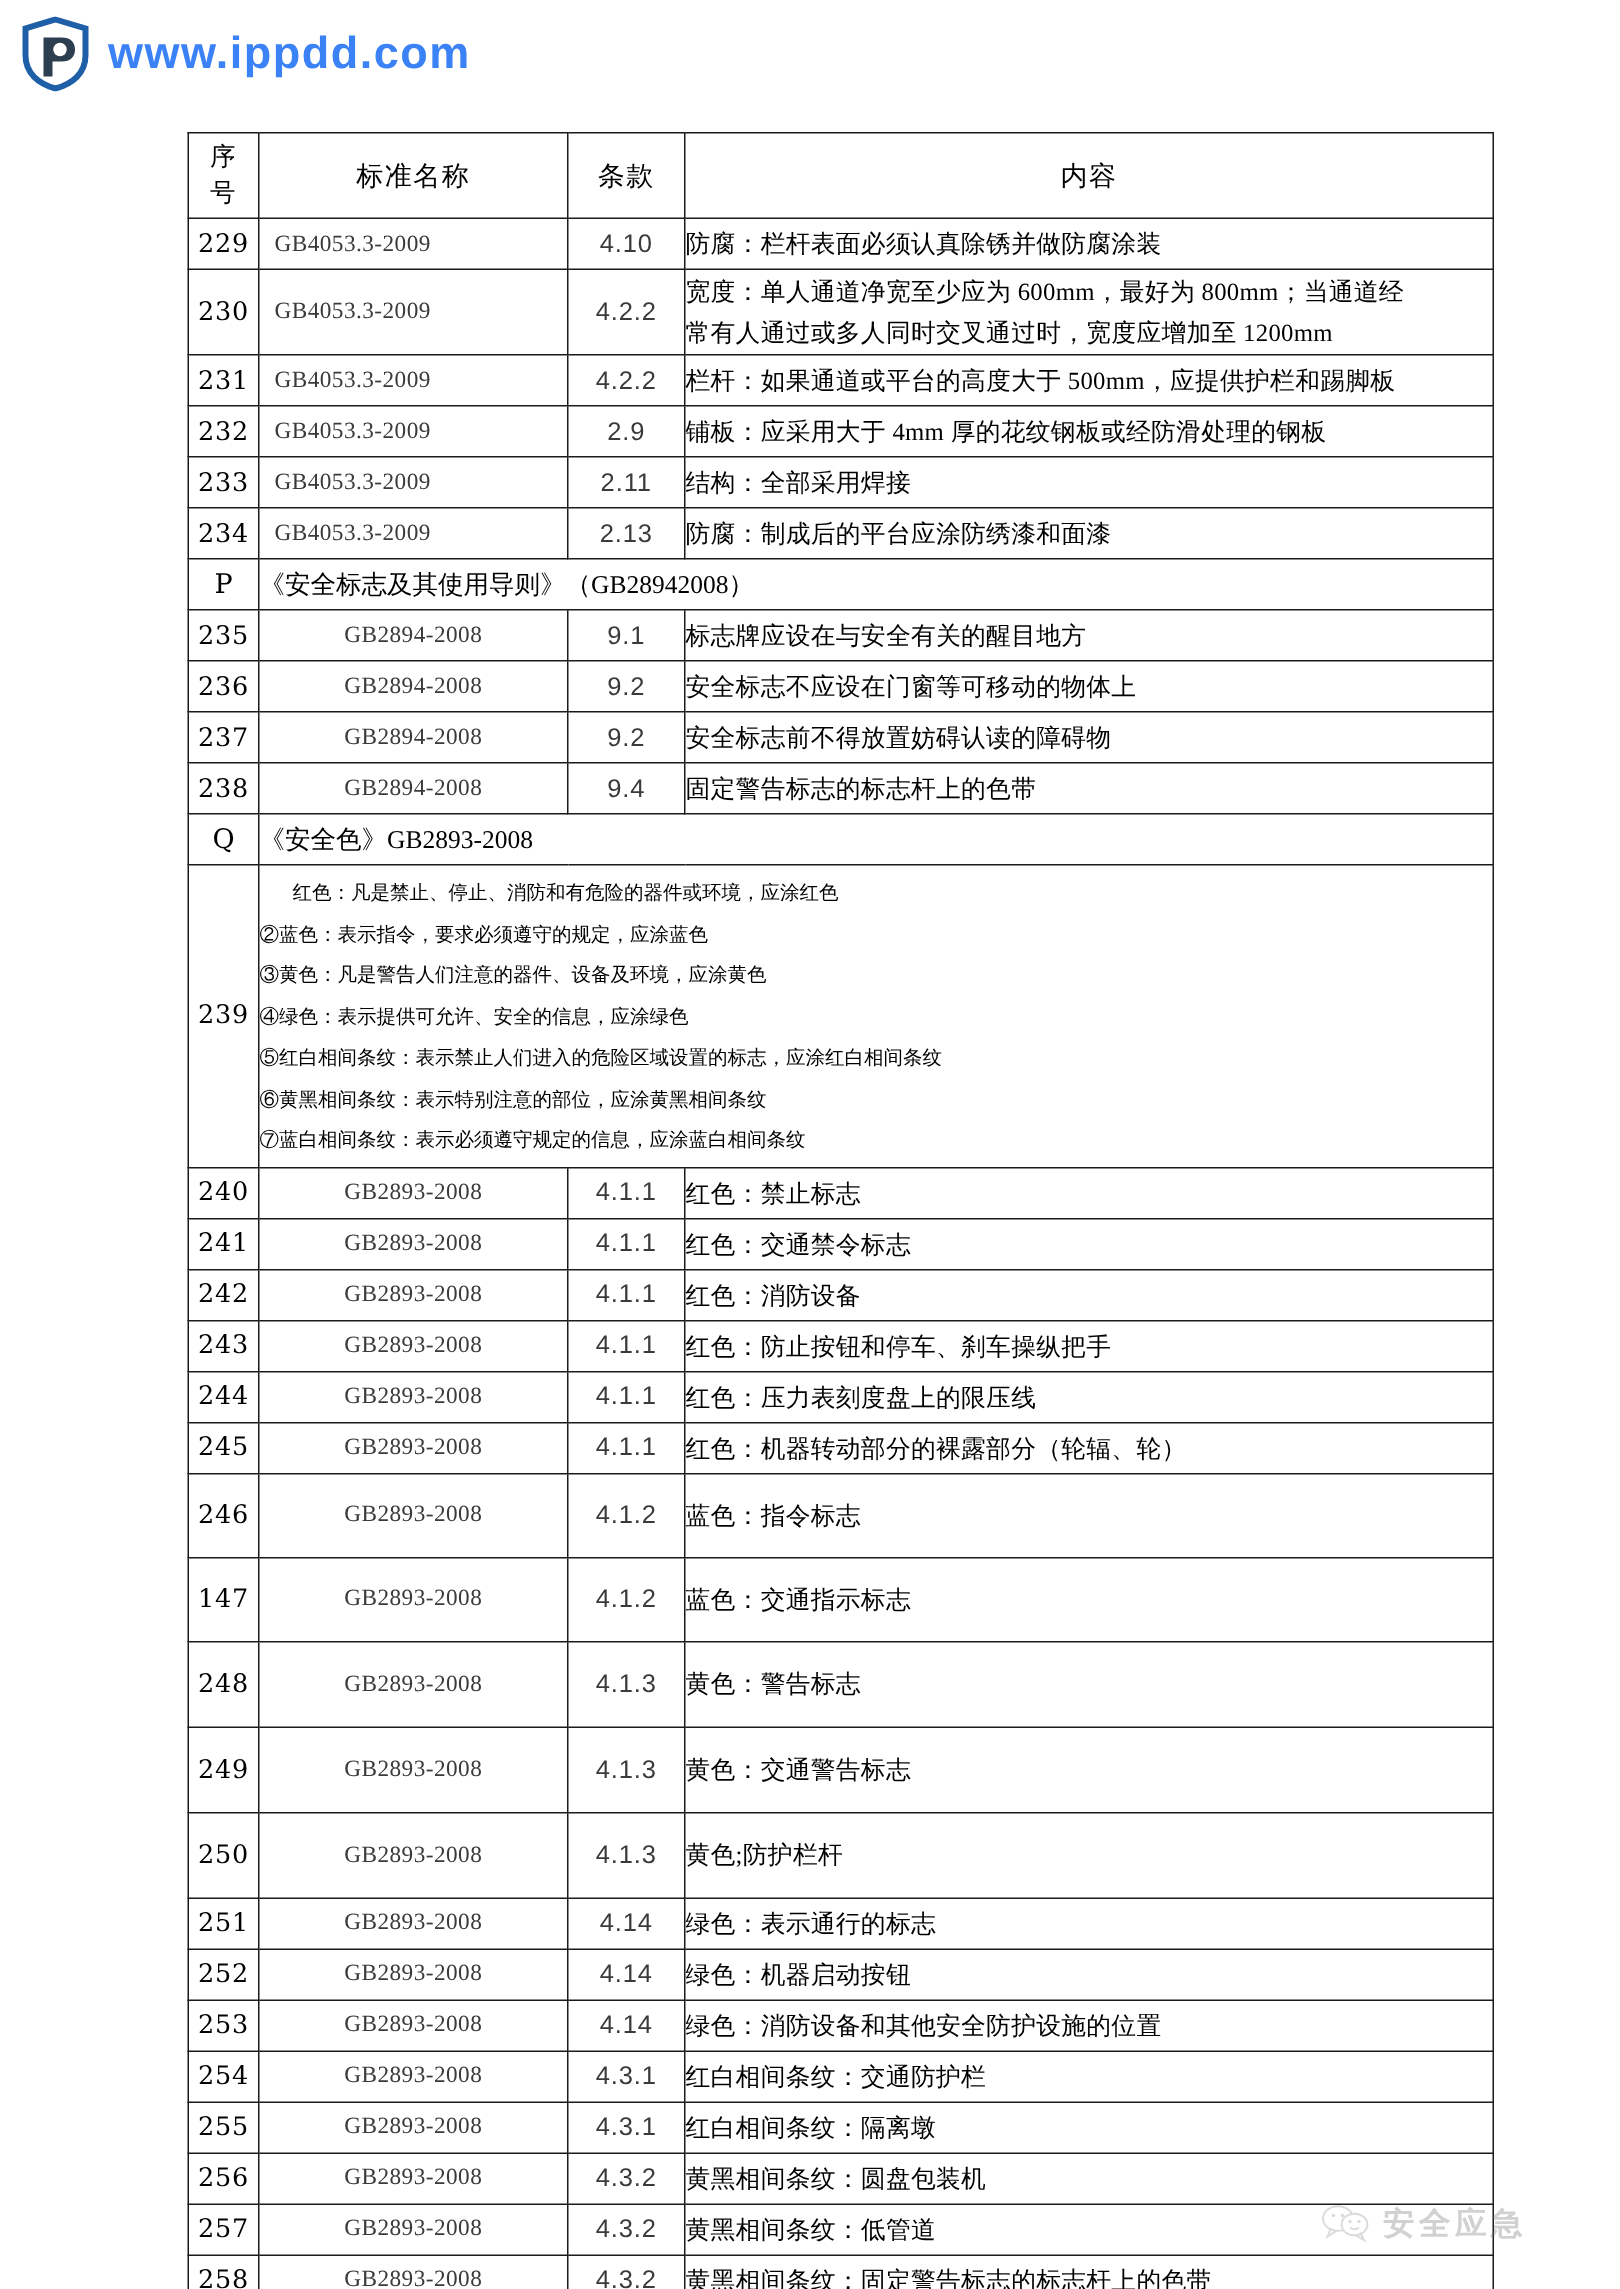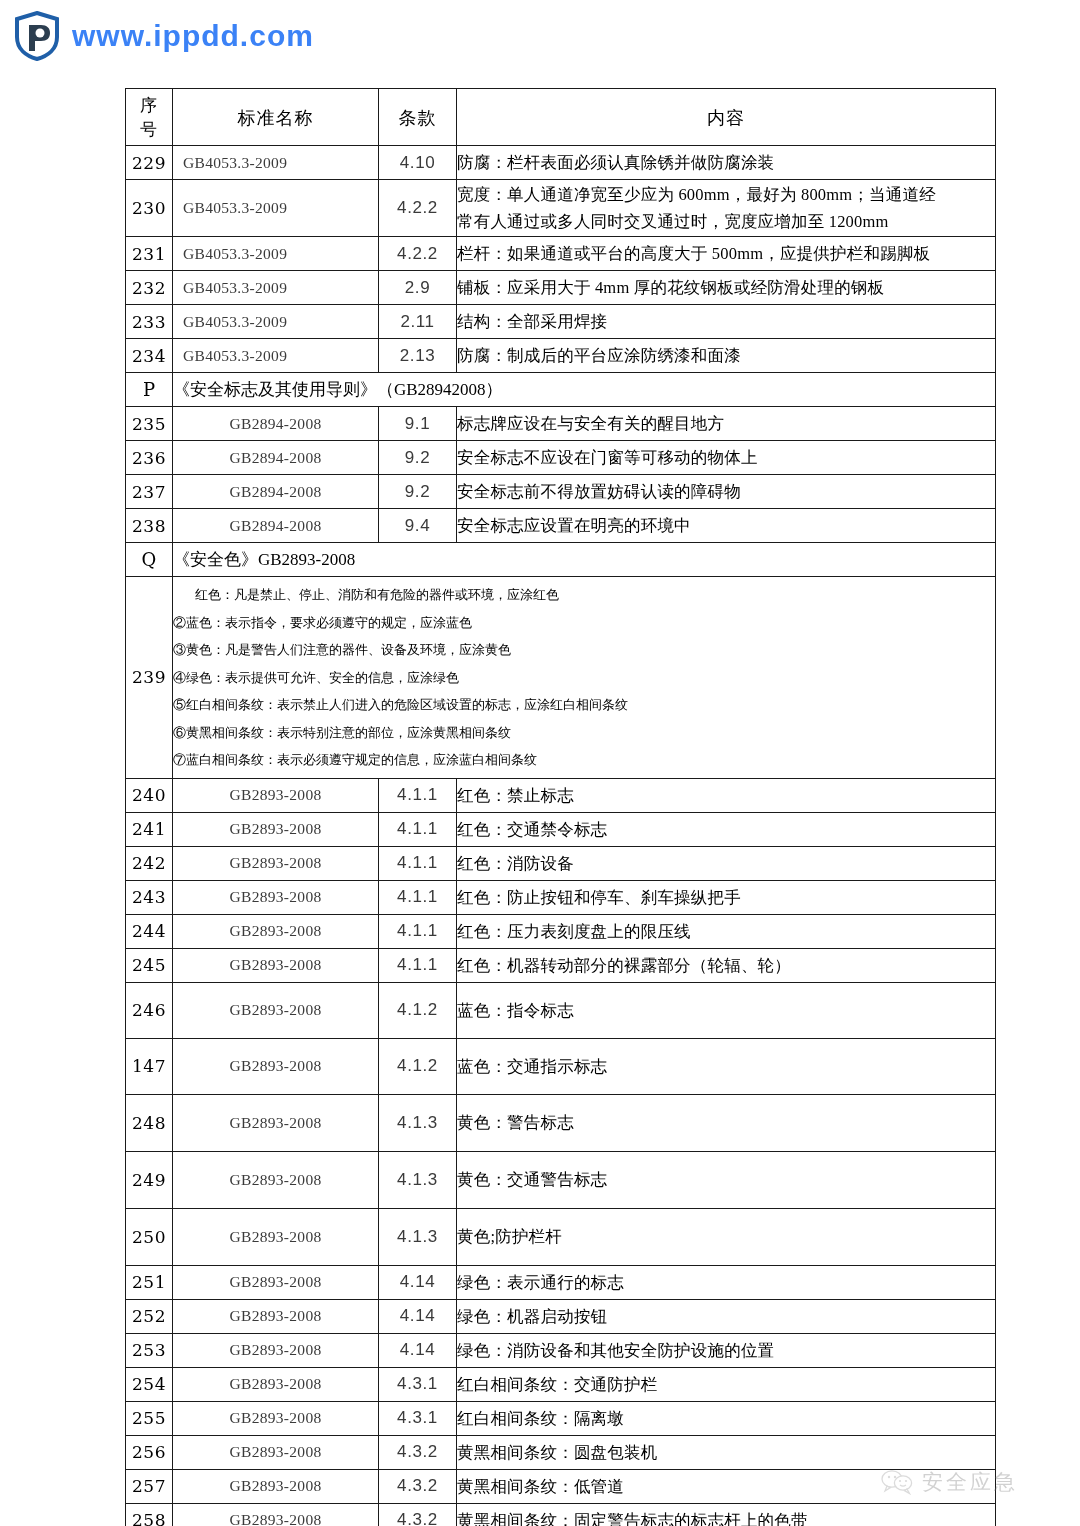--- a/index.html
+++ b/index.html
@@ -163,20 +163,21 @@
     display: flex;
     align-items: center;
     opacity: 0.30;
   }
   .wm-icon { width: 34px; height: 26px; margin-right: 8px; flex: 0 0 auto; }
   .wm-text {
     font-family: "DejaVu Serif", "Liberation Serif", serif;
     font-size: 21px;
     letter-spacing: 3px;
     color: #6b6b6b;
+    font-weight: bold;
   }
 </style>
 </head>
 <body>
 
 <div class="page-header">
   <span class="logo-mark">
     <svg viewBox="0 0 46 50" width="46" height="50" aria-hidden="true">
       <path d="M23 2 L43 8 L43 26 C43 38 34 45 23 48 C12 45 3 38 3 26 L3 8 Z" fill="none" stroke="#1f5fa8" stroke-width="4"></path>
       <path d="M15 14 L27 14 C33 14 36 17 36 22 C36 27 33 30 27 30 L21 30 L21 40 L15 40 Z" fill="#2c3e50"></path>
@@ -274,21 +275,21 @@
       <td class="cell-no">237</td>
       <td class="cell-name">GB2894-2008</td>
       <td class="cell-clause">9.2</td>
       <td class="cell-content">安全标志前不得放置妨碍认读的障碍物</td>
     </tr>
 
     <tr class="row-std">
       <td class="cell-no">238</td>
       <td class="cell-name">GB2894-2008</td>
       <td class="cell-clause">9.4</td>
-      <td class="cell-content">安全标志应设置在明亮的环境中</td>
+      <td class="cell-content">固定警告标志的标志杆上的色带</td>
     </tr>
 
     <tr class="row-sec">
       <td class="cell-sec">Q</td>
       <td class="cell-merged" colspan="3">《安全色》GB2893-2008</td>
     </tr>
 
     <tr>
       <td class="cell-no">239</td>
       <td class="cell-merged" colspan="3">

